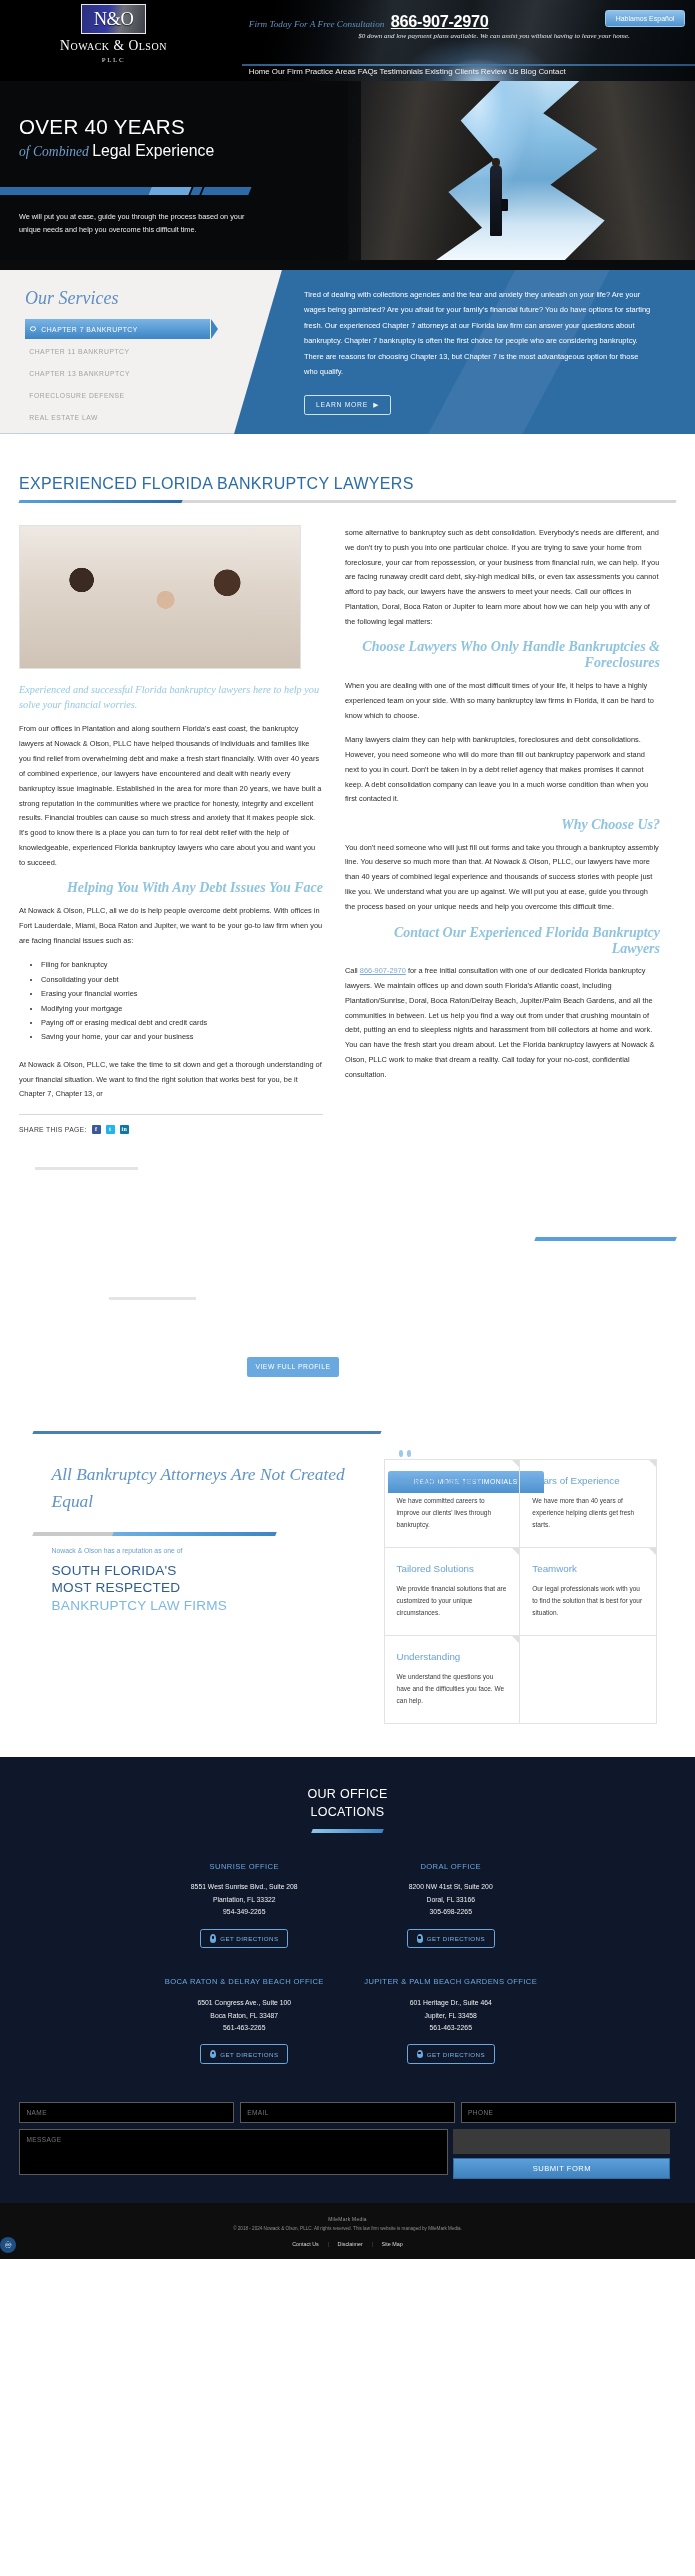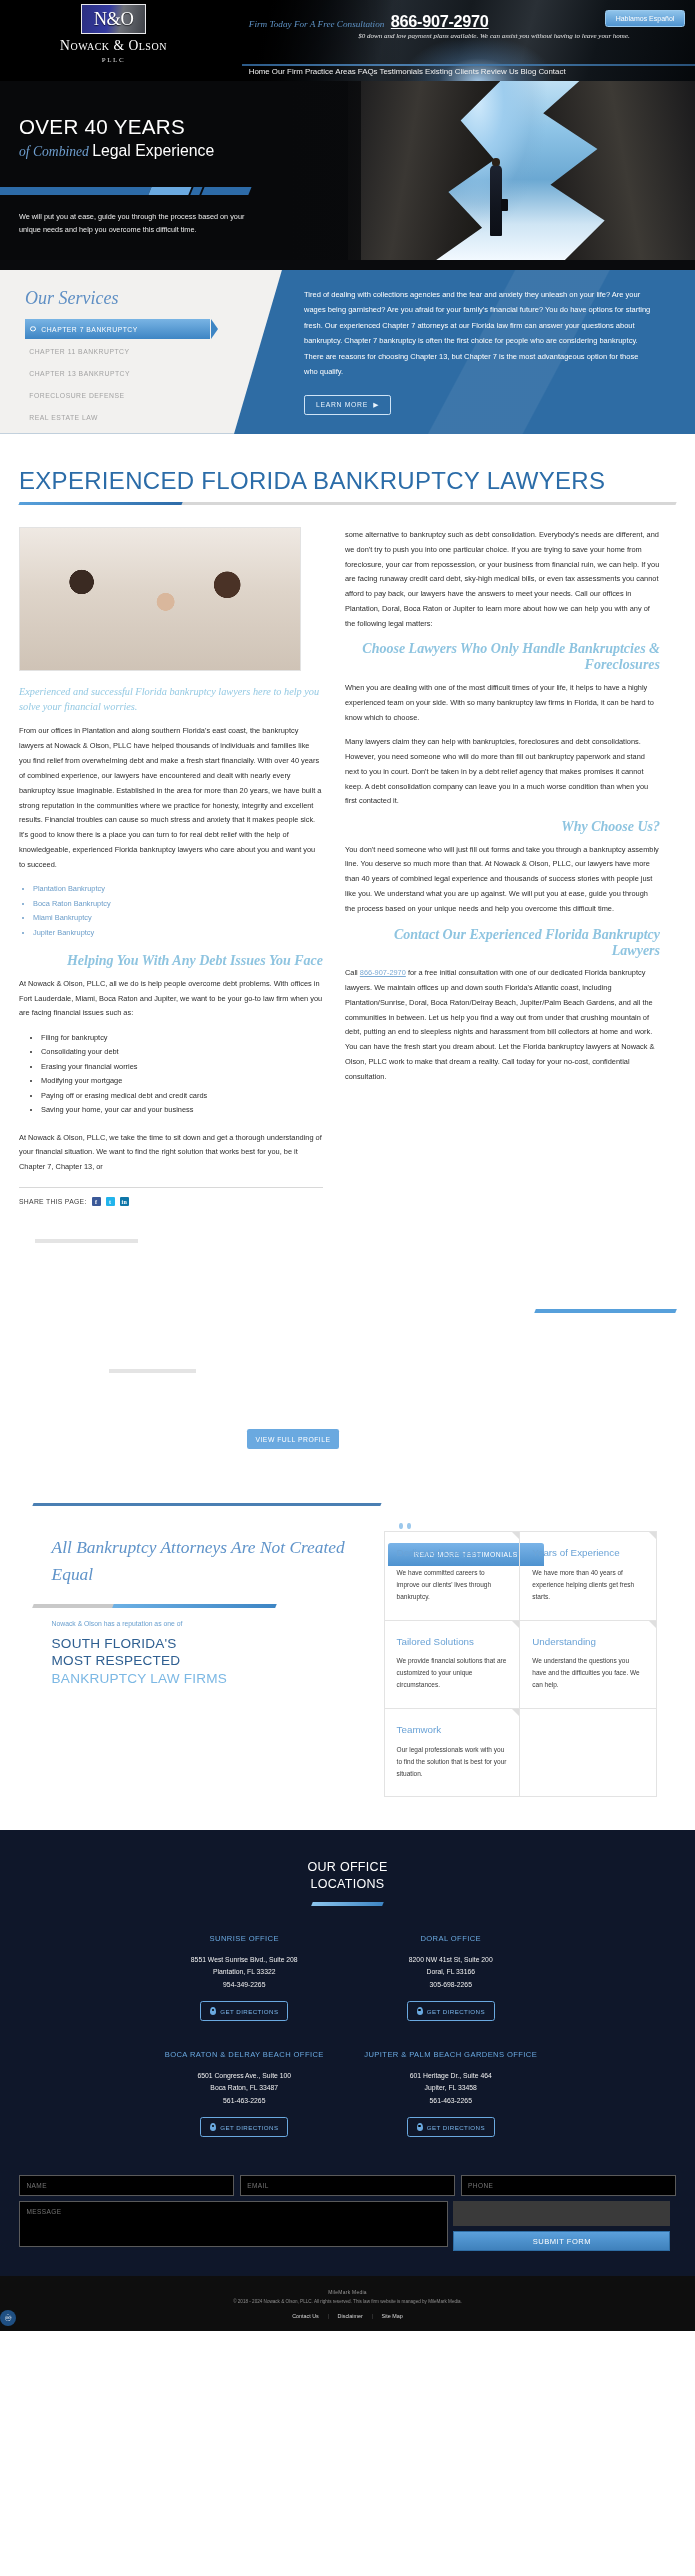--- a/index.html
+++ b/index.html
@@ -213,21 +213,21 @@
   .learn-more {
     position: absolute; left: 304px; top: 135px; z-index: 3;
     border: 0.5px solid #cfe4f6; color: #eaf4fd; font-size: 6.8px;
     letter-spacing: 0.7px; padding: 4.9px 11px; border-radius: 2.2px;
     display: inline-flex; gap: 5.4px; align-items: center; background: transparent;
   }
 
   
   .main { padding: 33px 19px 0 19px; }
   .page-h1 {
-    color: #2b6ca8; font-size: 24px; font-weight: 400; letter-spacing: 0.3px;
+    color: #2b6ca8; font-size: 16px; font-weight: 400; letter-spacing: 0.3px; margin-top: 8px;
   }
   .title-rule { position: relative; height: 3.3px; margin-top: 6.5px; }
   .title-rule .grey { position: absolute; left: 0; right: 0; top: 0; height: 3.3px; background: #d7d7d7; transform: skewX(-22deg); }
   .title-rule .blue { position: absolute; left: 0; width: 163px; top: 0; height: 3.3px; background: linear-gradient(90deg,#57a0db,#2d6ba8); transform: skewX(-22deg); }
 
   .cols { display: flex; gap: 22px; margin-top: 22px; }
   .col-l { width: 304px; }
   .col-r { width: 315px; padding-top: 1.1px; }
 
   .photo {
@@ -447,26 +447,20 @@
       <div class="grey"></div>
         <div class="blue"></div>
     </div>
 
     <div class="cols">
 
       <div class="col-l">
         <div class="photo"></div>
         <div class="lede">Experienced and successful Florida bankruptcy lawyers here to help you solve your financial worries.</div>
         <p class="body">From our offices in Plantation and along southern Florida's east coast, the bankruptcy lawyers at Nowack &amp; Olson, PLLC have helped thousands of individuals and families like you find relief from overwhelming debt and make a fresh start financially. With over 40 years of combined experience, our lawyers have encountered and dealt with nearly every bankruptcy issue imaginable. Established in the area for more than 20 years, we have built a strong reputation in the communities where we practice for honesty, integrity and excellent results. Financial troubles can cause so much stress and anxiety that it makes people sick. It's good to know there is a place you can turn to for real debt relief with the help of knowledgeable, experienced Florida bankruptcy lawyers who care about you and want you to succeed.</p>
-        <ul class="links">
-          <li><span>Plantation Bankruptcy</span></li>
-          <li><span>Boca Raton Bankruptcy</span></li>
-          <li><span>Miami Bankruptcy</span></li>
-          <li><span>Jupiter Bankruptcy</span></li>
-        </ul>
         <h3 class="sub">Helping You With Any Debt Issues You Face</h3>
         <p class="body">At Nowack &amp; Olson, PLLC, all we do is help people overcome debt problems. With offices in Fort Lauderdale, Miami, Boca Raton and Jupiter, we want to be your go-to law firm when you are facing financial issues such as:</p>
         <ul class="links" style="margin-left:22px">
           <li style="color:#2c2c2c">Filing for bankruptcy</li>
           <li style="color:#2c2c2c">Consolidating your debt</li>
           <li style="color:#2c2c2c">Erasing your financial worries</li>
           <li style="color:#2c2c2c">Modifying your mortgage</li>
           <li style="color:#2c2c2c">Paying off or erasing medical debt and credit cards</li>
           <li style="color:#2c2c2c">Saving your home, your car and your business</li>
         </ul>
@@ -529,26 +523,26 @@
           </div>
           <div class="card">
             <h4>Years of Experience</h4>
             <p>We have more than 40 years of experience helping clients get fresh starts.</p>
           </div>
           <div class="card">
             <h4>Tailored Solutions</h4>
             <p>We provide financial solutions that are customized to your unique circumstances.</p>
           </div>
           <div class="card">
+            <h4>Teamwork</h4>
+            <p>Our legal professionals work with you to find the solution that is best for your situation.</p>
+          </div>
+          <div class="card">
             <h4>Understanding</h4>
             <p>We understand the questions you have and the difficulties you face. We can help.</p>
-          </div>
-          <div class="card">
-            <h4>Teamwork</h4>
-            <p>Our legal professionals work with you to find the solution that is best for your situation.</p>
           </div>
         </div>
       </div>
     </div>
   </div>
 
   <div class="footer">
     <div class="foot-title">
       <div>OUR OFFICE</div>
       <div>LOCATIONS</div>

